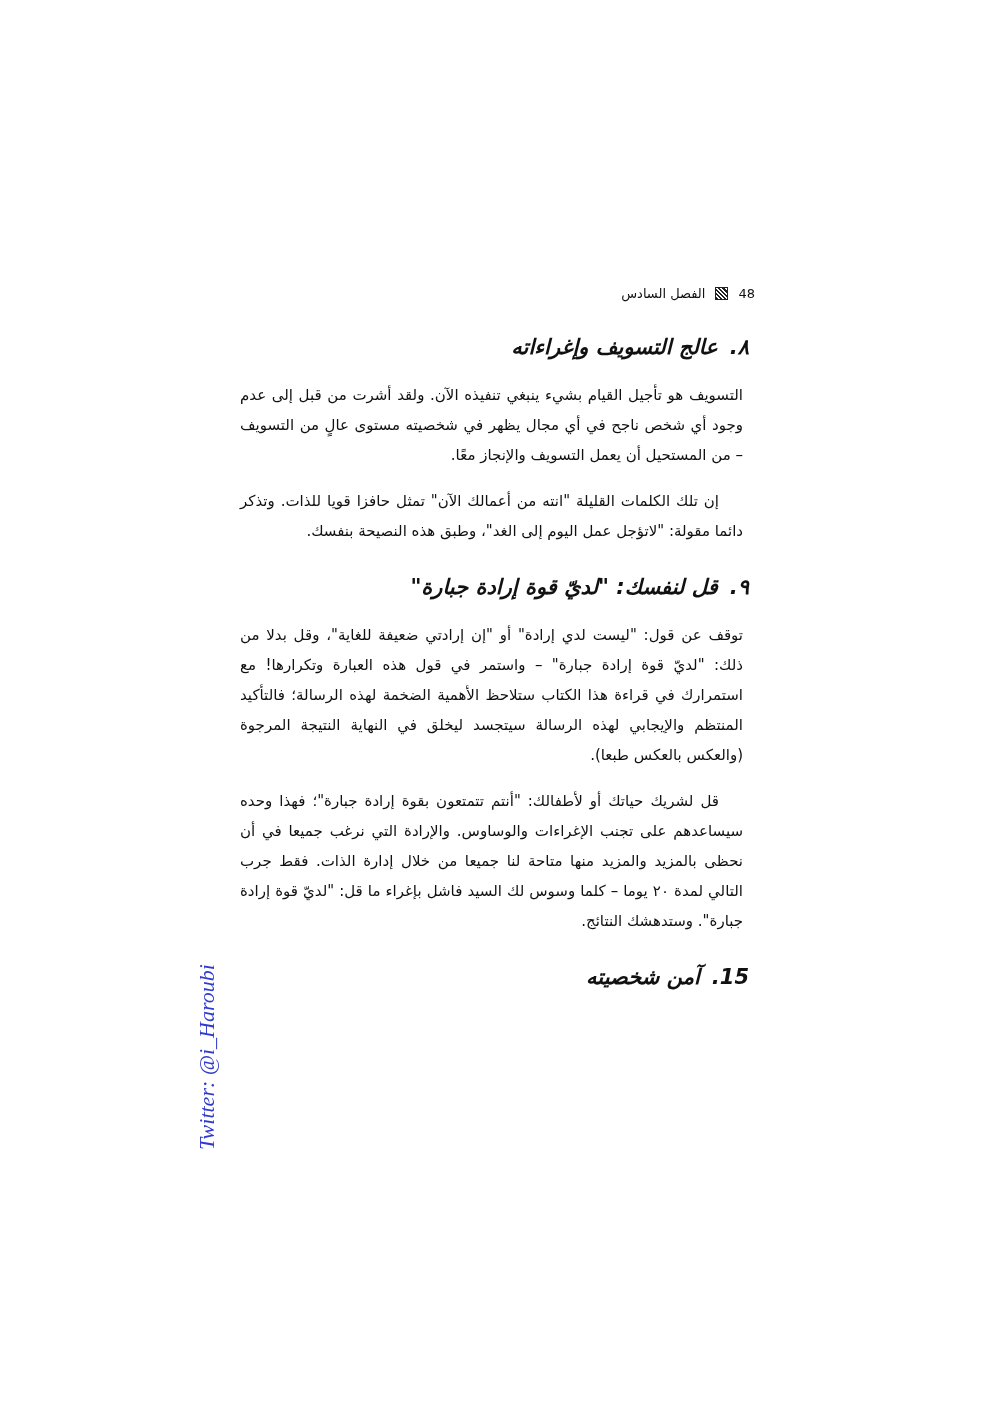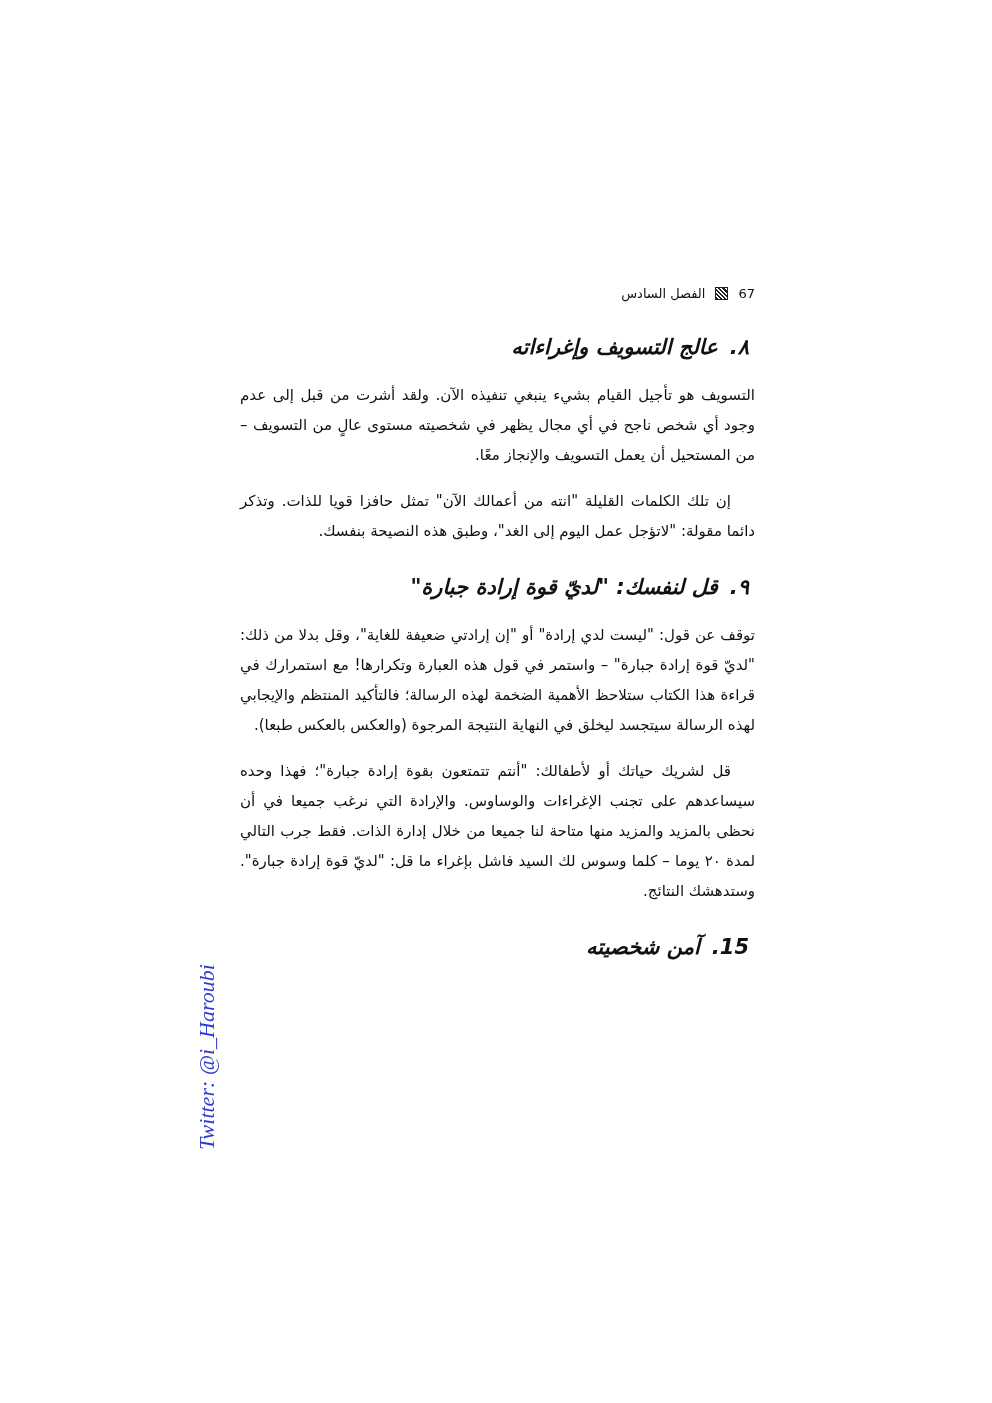--- a/index.html
+++ b/index.html
@@ -48,21 +48,21 @@
       margin: 26px 6px 18px 0;
       line-height: 30px;
       letter-spacing: 0.5px;
     }
     .section-heading .num {
       margin-left: 12px;
     }
     .para {
       font-size: 15px;
       line-height: 30px;
-      margin: 0 0 16px 0;
+      margin: 0 12px 16px 0;
       text-align-last: right;
     }
     .para.indent {
       text-indent: 24px;
     }
     .watermark {
       position: absolute;
       left: 194px;
       top: 1150px;
       transform-origin: left top;
@@ -74,21 +74,21 @@
       white-space: nowrap;
       direction: ltr;
     }
   </style>
 </head>
 <body>
 
 <div class="page">
 
   <div class="running-header">
-    <span>67</span>
+    <span>48</span>
     <span class="ornament"></span>
     <span>الفصل السادس</span>
   </div>
 
   <h2 class="section-heading">
     <span class="num">٨.</span><span>عالج التسويف وإغراءاته</span>
   </h2>
   <p class="para">التسويف هو تأجيل القيام بشيء ينبغي تنفيذه الآن. ولقد أشرت من قبل إلى عدم وجود أي شخص ناجح في أي مجال يظهر في شخصيته مستوى عالٍ من التسويف – من المستحيل أن يعمل التسويف والإنجاز معًا.</p>
   <p class="para indent">إن تلك الكلمات القليلة "انته من أعمالك الآن" تمثل حافزا قويا للذات. وتذكر دائما مقولة: "لاتؤجل عمل اليوم إلى الغد"، وطبق هذه النصيحة بنفسك.</p>
 

